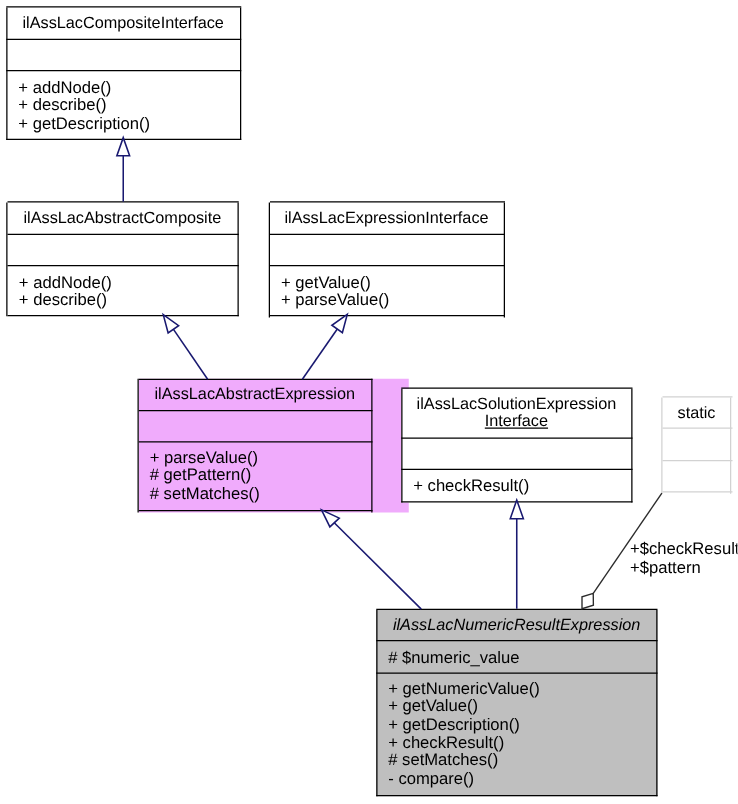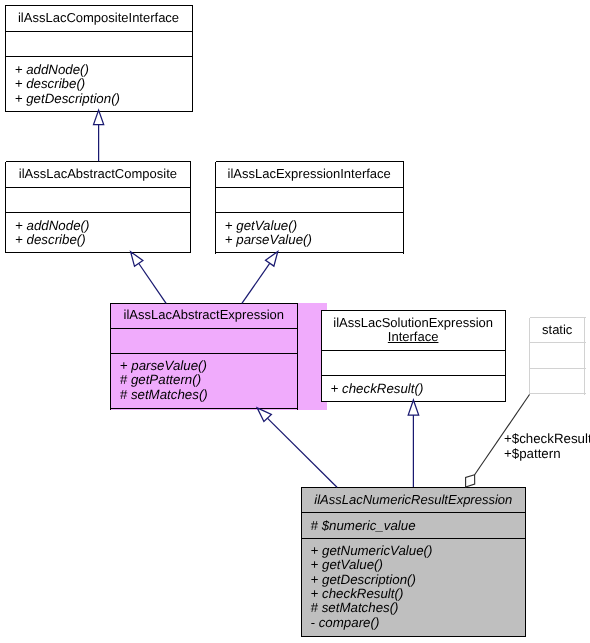--- a/index.html
+++ b/index.html
@@ -7,21 +7,21 @@
   body{width:590px;height:643px;overflow:hidden;
        font-family:"Liberation Sans",sans-serif;
        -webkit-font-smoothing:antialiased;text-rendering:geometricPrecision;}
   #diagram{position:relative;width:590px;height:643px;}
   svg.edges{position:absolute;left:0;top:0;width:590px;height:643px;overflow:visible;z-index:5;}
   .node{position:absolute;box-sizing:border-box;z-index:2;}
   .node .sec{box-sizing:border-box;position:absolute;}
   .node i.hl{position:absolute;height:1px;display:block;}
   .node i.vl{position:absolute;width:1px;display:block;}
   .title{text-align:center;font-size:13px;line-height:14.35px;color:#000000;}
-  .row{font-size:13.3px;line-height:14.35px;color:#000000;white-space:pre;padding-left:9.3px;font-style:italic;}
+  .row{font-size:13.3px;line-height:14.35px;color:#000000;white-space:pre;padding-left:9.3px;}
   .lbl{position:absolute;font-size:13.3px;line-height:14.6px;color:#000000;
        white-space:pre;z-index:3;}
 </style>
 </head>
 <body>
 
 <div id="diagram">
 
   <svg class="edges" width="590" height="643" viewBox="0 0 590 643">
 

